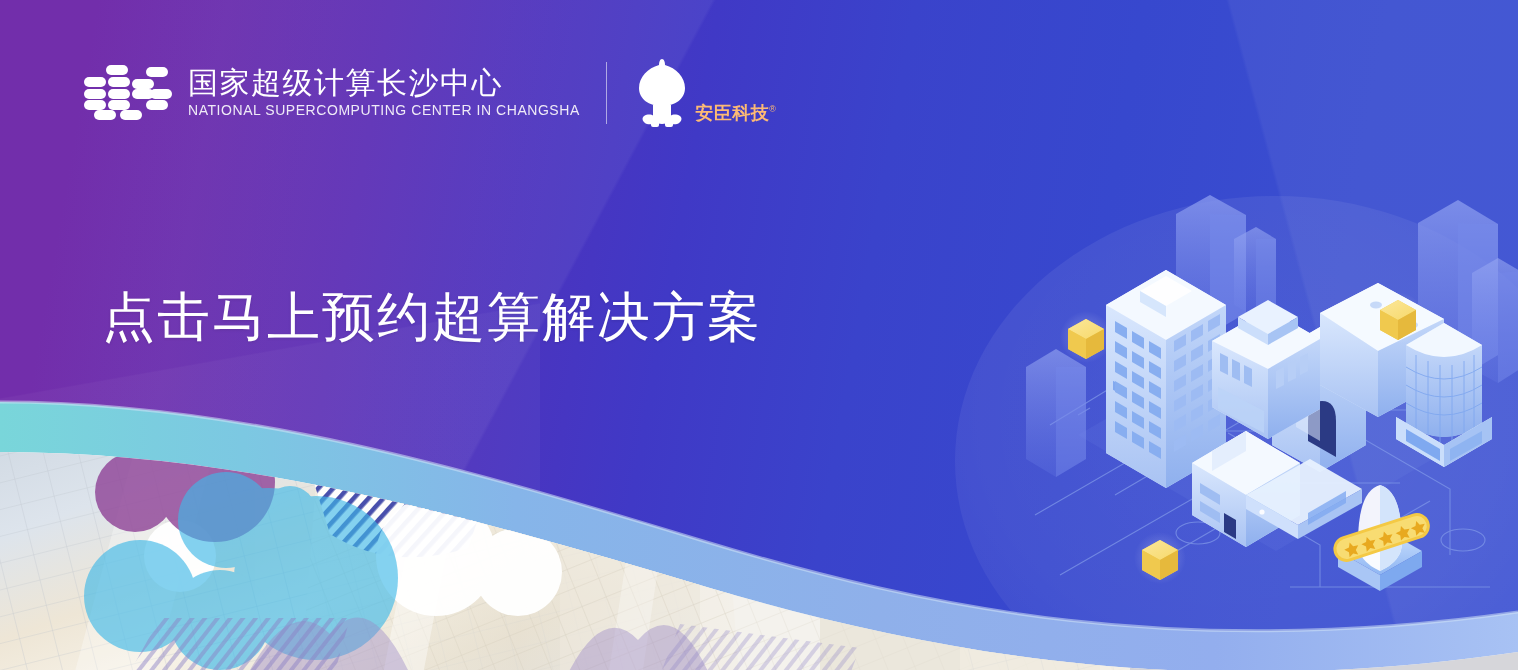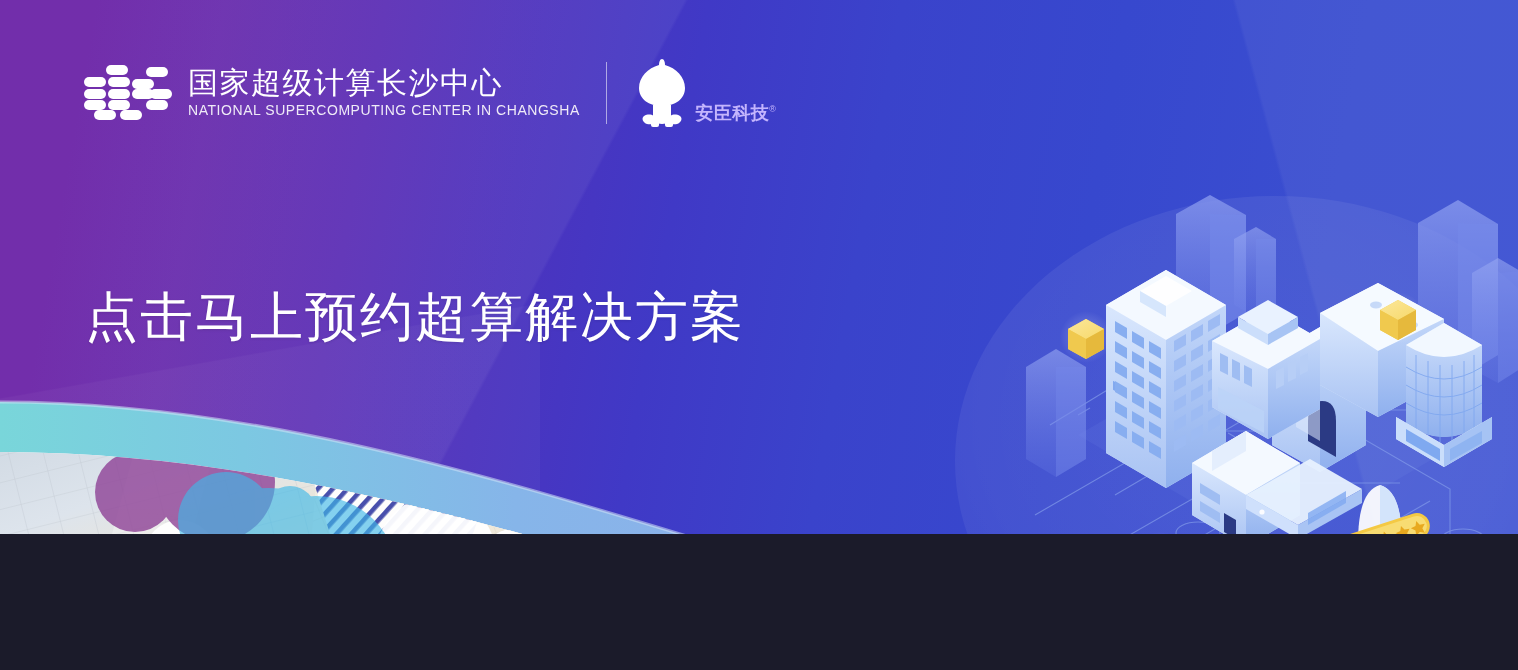--- a/index.html
+++ b/index.html
@@ -2,21 +2,21 @@
 <html><head>
 <meta charset="utf-8">
 <title>Banner</title>
 <style>
   * { margin:0; padding:0; box-sizing:border-box; }
   html,body{ background:#1b1b2a; }
   body{ font-family:"Liberation Sans","DejaVu Sans",sans-serif; }
 
   #banner{
     position:relative;
-    width:1518px; height:534px;
+    width:1518px; height:670px;
     overflow:hidden;
     background:#3b4fcf;
   }
 
   
   .bg-base{
     position:absolute; inset:0;
     background:linear-gradient(100deg,
         #6a22a6 0%,
         #6a22a6 6%,
@@ -67,28 +67,28 @@
     margin-top:3px; white-space:nowrap; font-weight:400;
     transform:scaleX(1.0);
   }
   .divider{
     width:1.5px; height:62px; margin:0 24px 0 26px;
     background:rgba(255,255,255,0.55); flex:none;
   }
   .partner{ display:flex; align-items:flex-end; gap:2px; }
   .mascot{ width:62px; height:72px; flex:none; }
   .partner-name{
-    color:#c4b5fd; font-size:18px; font-weight:700; letter-spacing:0.5px;
+    color:#fdba74; font-size:18px; font-weight:700; letter-spacing:0.5px;
     white-space:nowrap; position:relative; padding-bottom:4px;text-align:right;
   }
   .partner-name sup{ font-size:9px; vertical-align:super; font-weight:400; }
 
   
   .headline{
-    position:absolute; left:85px; top:286px;
+    position:absolute; left:102px; top:286px;
     color:#ffffff; font-size:53px; font-weight:300;
     letter-spacing:2px; line-height:1.16;
     text-shadow:0 1px 3px rgba(0,0,0,0.10);
     white-space:nowrap;
   }
 
   
   .bottom-art{
     position:absolute; left:0; top:0; width:1518px; height:670px;
     pointer-events:none;

